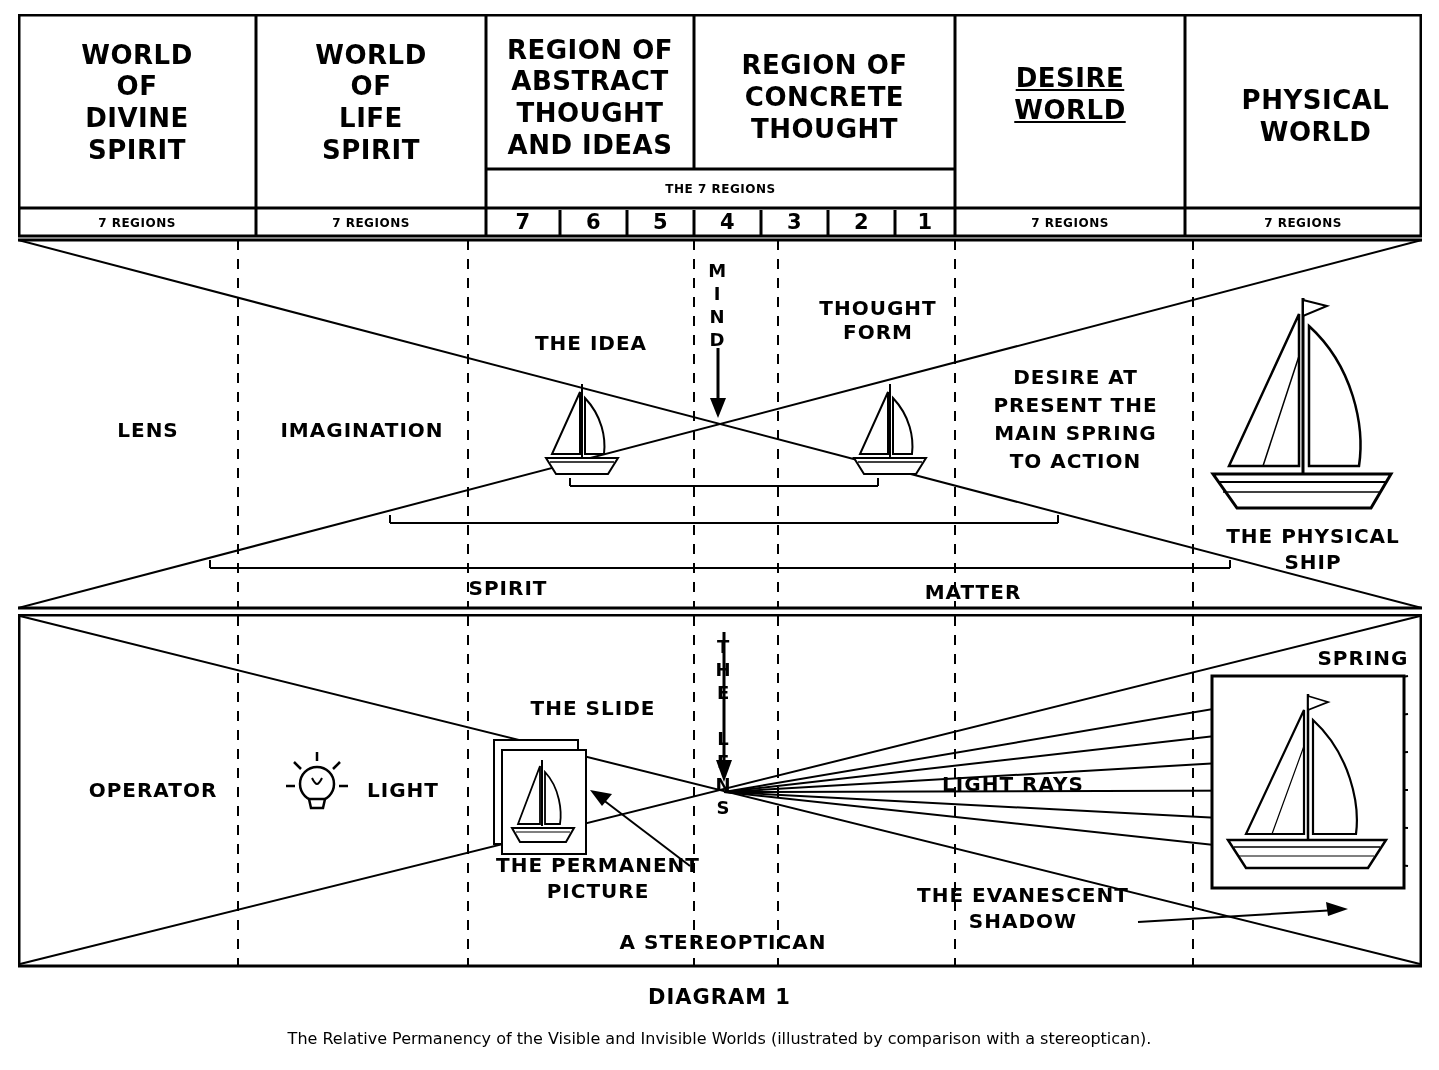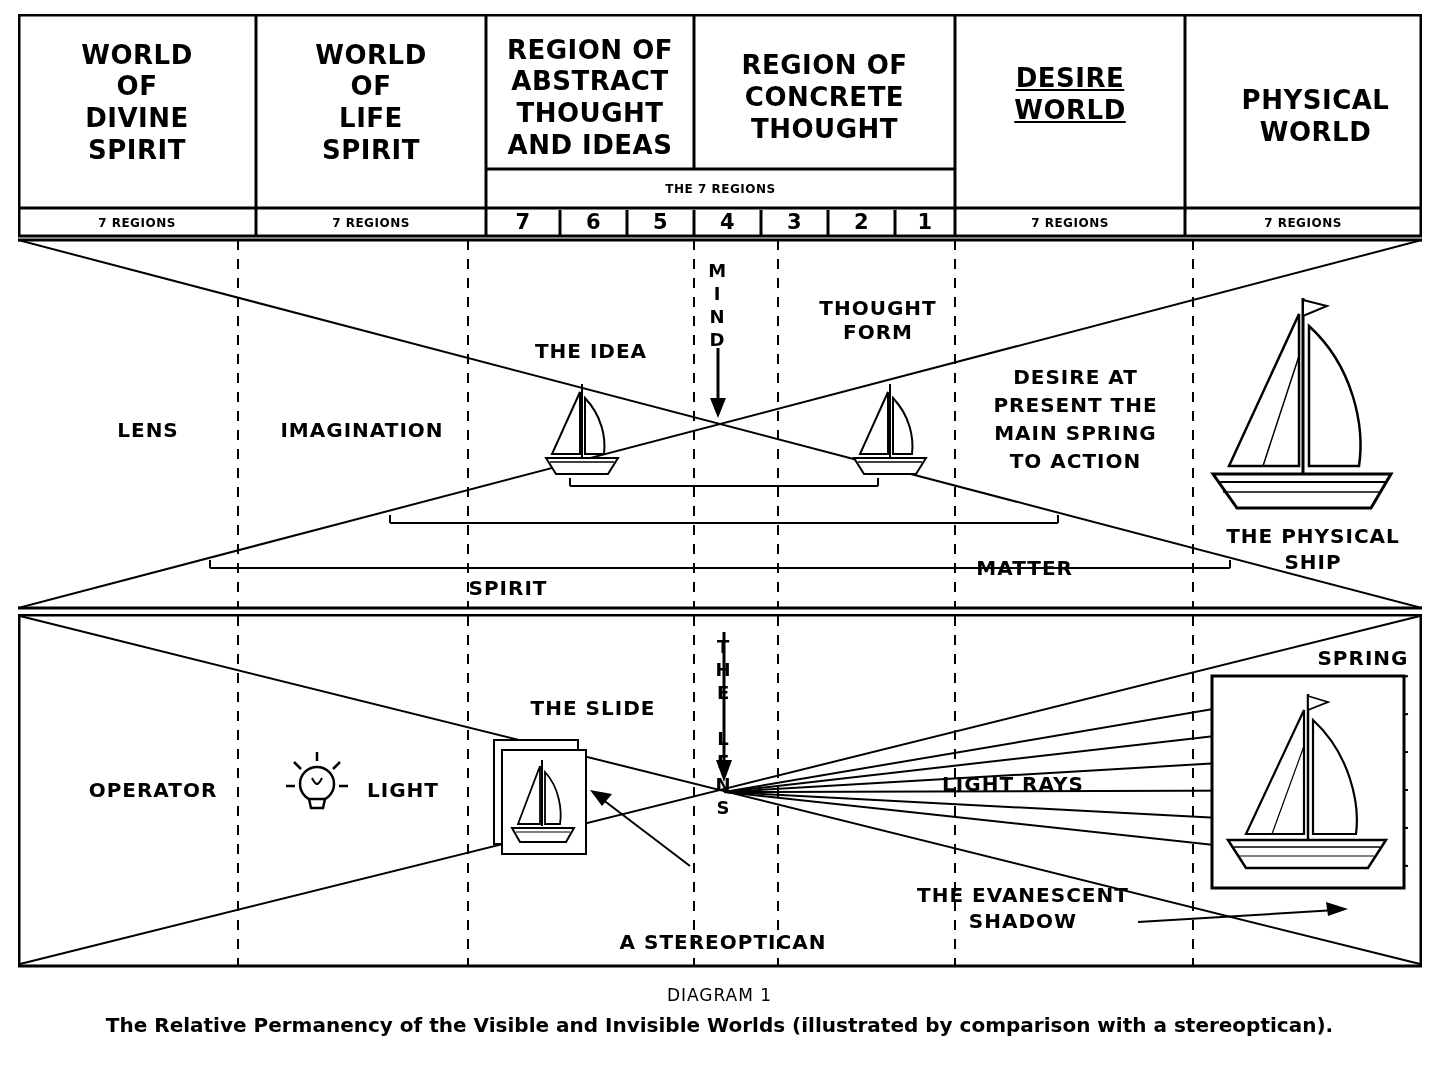--- a/index.html
+++ b/index.html
@@ -21,22 +21,22 @@
   #mid-panel{position:absolute;left:18px;top:238px;width:1404px;height:370px;}
   #low-panel{position:absolute;left:18px;top:614px;width:1404px;height:352px;}
 
   .txt{position:absolute;font-weight:bold;line-height:1.2;text-align:center;}
   .t20{font-size:20px;letter-spacing:1px;}
   .t18{font-size:18px;letter-spacing:1px;}
   .vert{writing-mode:vertical-rl;text-orientation:upright;letter-spacing:2px;}
 
   
   #caption{position:absolute;left:0;top:985px;width:1439px;text-align:center;}
-  #caption .c1{font-size:17px;font-weight:normal;letter-spacing:1px;}
-  #caption .c2{font-size:20px;font-weight:bold;margin-top:8px;}
+  #caption .c1{font-size:21px;font-weight:bold;letter-spacing:1px;}
+  #caption .c2{font-size:16px;font-weight:normal;margin-top:20px;}
 
   svg{display:block;}
 </style>
 </head>
 <body>
 
 <div class="page">
 
   <div id="header-table">
     <svg width="1404" height="224">
@@ -125,32 +125,32 @@
       <line x1="192" y1="330" x2="1212" y2="330" stroke="#000" stroke-width="2"></line>
       <line x1="192" y1="322" x2="192" y2="330" stroke="#000" stroke-width="2"></line>
       <line x1="1212" y1="322" x2="1212" y2="330" stroke="#000" stroke-width="2"></line>
 
       <line x1="700" y1="110" x2="700" y2="168" stroke="#000" stroke-width="3"></line>
       <polygon points="700,180 692,160 708,160" fill="#000"></polygon>
     </svg>
 
     <div class="txt t20" style="left:60px;top:180px;width:140px;">LENS</div>
     <div class="txt t20" style="left:238px;top:180px;width:212px;">IMAGINATION</div>
-    <div class="txt t20" style="left:468px;top:101px;width:210px;text-align:center;">THE IDEA</div>
+    <div class="txt t20" style="left:468px;top:93px;width:210px;text-align:center;">THE IDEA</div>
     <div class="txt t18 vert" style="left:688px;top:22px;">MIND</div>
     <div class="txt t20" style="left:760px;top:58px;width:200px;white-space:pre-line;">THOUGHT
 FORM</div>
     <div class="txt t20" style="left:950px;top:125px;width:215px;white-space:pre-line;line-height:1.4;">DESIRE AT
 PRESENT THE
 MAIN SPRING
 TO ACTION</div>
     <div class="txt t20" style="left:1190px;top:285px;width:210px;white-space:pre-line;line-height:1.3;">THE PHYSICAL
 SHIP</div>
     <div class="txt t20" style="left:390px;top:338px;width:200px;">SPIRIT</div>
-    <div class="txt t20" style="left:855px;top:318px;width:200px;text-align:right;">MATTER</div>
+    <div class="txt t20" style="left:855px;top:342px;width:200px;">MATTER</div>
 
     <div class="abs" style="left:520px;top:142px;">
       <svg width="90" height="110" viewBox="0 0 90 110">
         <line x1="44" y1="4" x2="44" y2="78" stroke="#000" stroke-width="2"></line>
         <path d="M42 12 L14 74 L42 74 Z" fill="#fff" stroke="#000" stroke-width="2"></path>
         <path d="M47 18 C64 36 68 58 66 74 L47 74 Z" fill="#fff" stroke="#000" stroke-width="2"></path>
         <path d="M8 78 L80 78 L70 94 L18 94 Z" fill="#fff" stroke="#000" stroke-width="2"></path>
         <line x1="12" y1="82" x2="76" y2="82" stroke="#000" stroke-width="1.5"></line>
       </svg>
     </div>
@@ -209,20 +209,22 @@
       <line x1="1120" y1="308" x2="1318" y2="296" stroke="#000" stroke-width="2"></line>
       <polygon points="1330,295 1308,288 1310,302" fill="#000"></polygon>
     </svg>
 
     <div class="txt t20" style="left:50px;top:164px;width:170px;">OPERATOR</div>
     <div class="txt t20" style="left:330px;top:164px;width:110px;">LIGHT</div>
     <div class="txt t20" style="left:480px;top:82px;width:190px;">THE SLIDE</div>
     <div class="txt t18 vert" style="left:694px;top:22px;">THE LENS</div>
     <div class="txt t20" style="left:890px;top:158px;width:210px;">LIGHT RAYS</div>
     <div class="txt t20" style="left:1280px;top:32px;width:130px;">SPRING</div>
+    <div class="txt t20" style="left:440px;top:238px;width:280px;white-space:pre-line;line-height:1.3;">THE PERMANENT
+PICTURE</div>
     <div class="txt t20" style="left:870px;top:268px;width:270px;white-space:pre-line;line-height:1.3;">THE EVANESCENT
 SHADOW</div>
     <div class="txt t20" style="left:570px;top:316px;width:270px;">A STEREOPTICAN</div>
 
     <div class="abs" style="left:264px;top:132px;">
       <svg width="70" height="80" viewBox="0 0 70 80">
         <circle cx="35" cy="38" r="17" fill="#fff" stroke="#000" stroke-width="2.5"></circle>
         <path d="M27 53 L43 53 L41 62 L29 62 Z" fill="#fff" stroke="#000" stroke-width="2.5"></path>
         <path d="M30 32 C34 40 36 40 40 32" fill="none" stroke="#000" stroke-width="2"></path>
         <line x1="35" y1="6" x2="35" y2="15" stroke="#000" stroke-width="2.5"></line>

